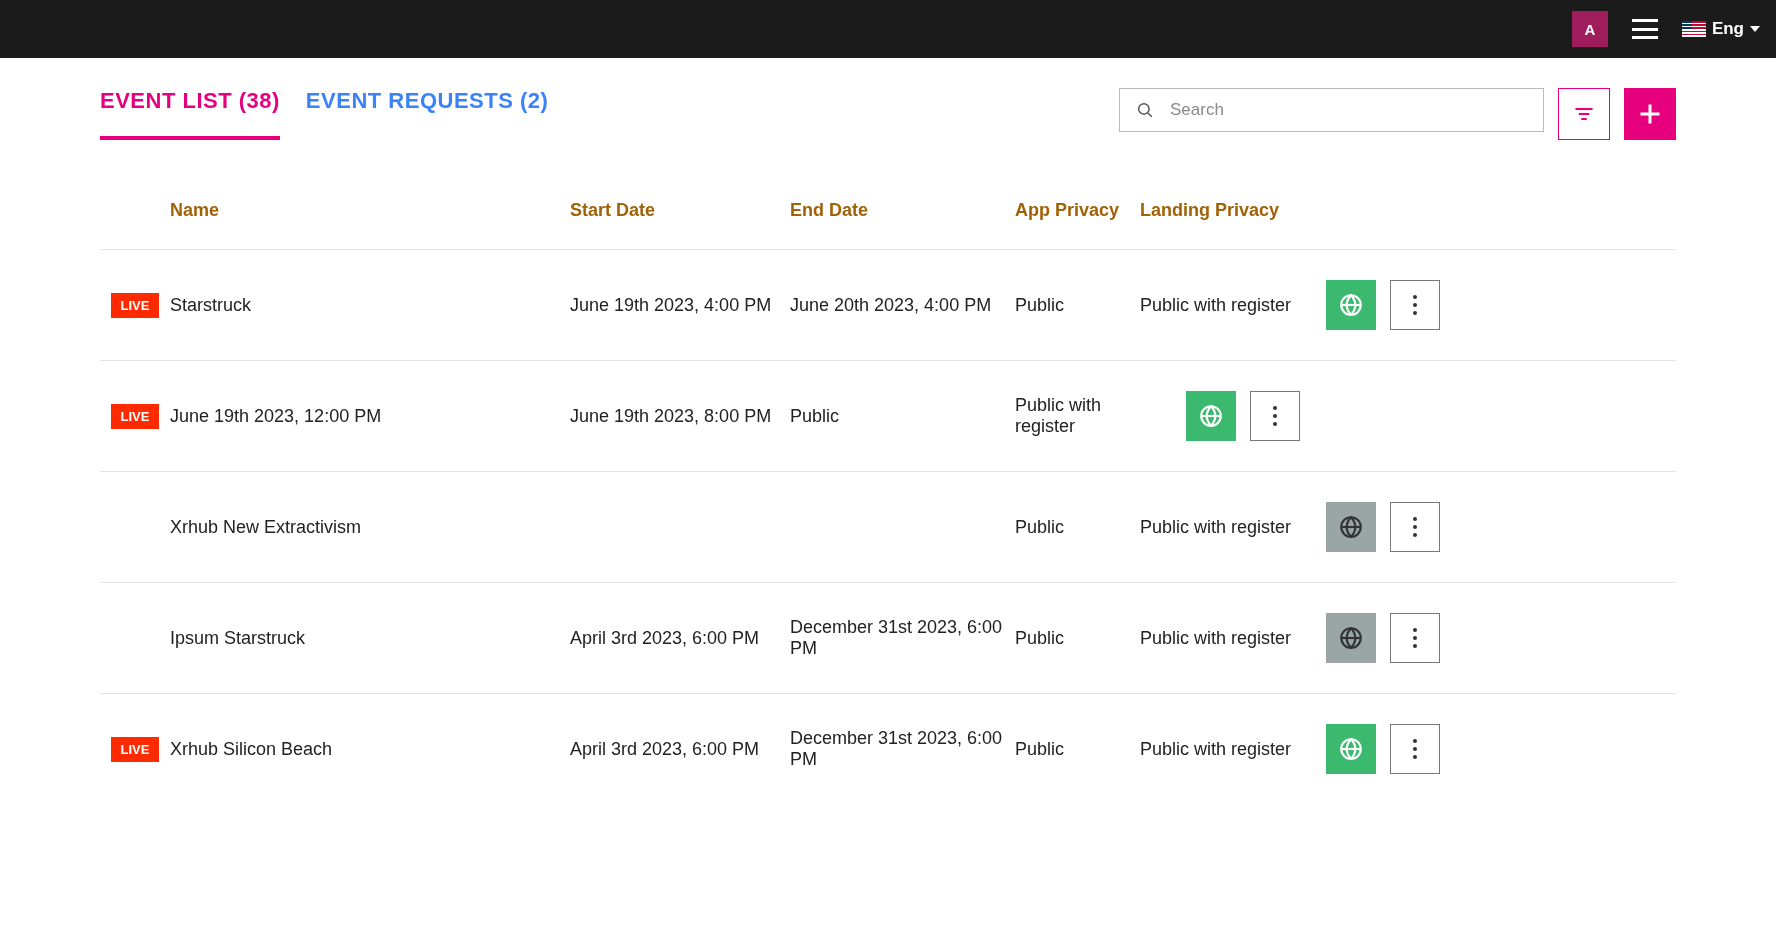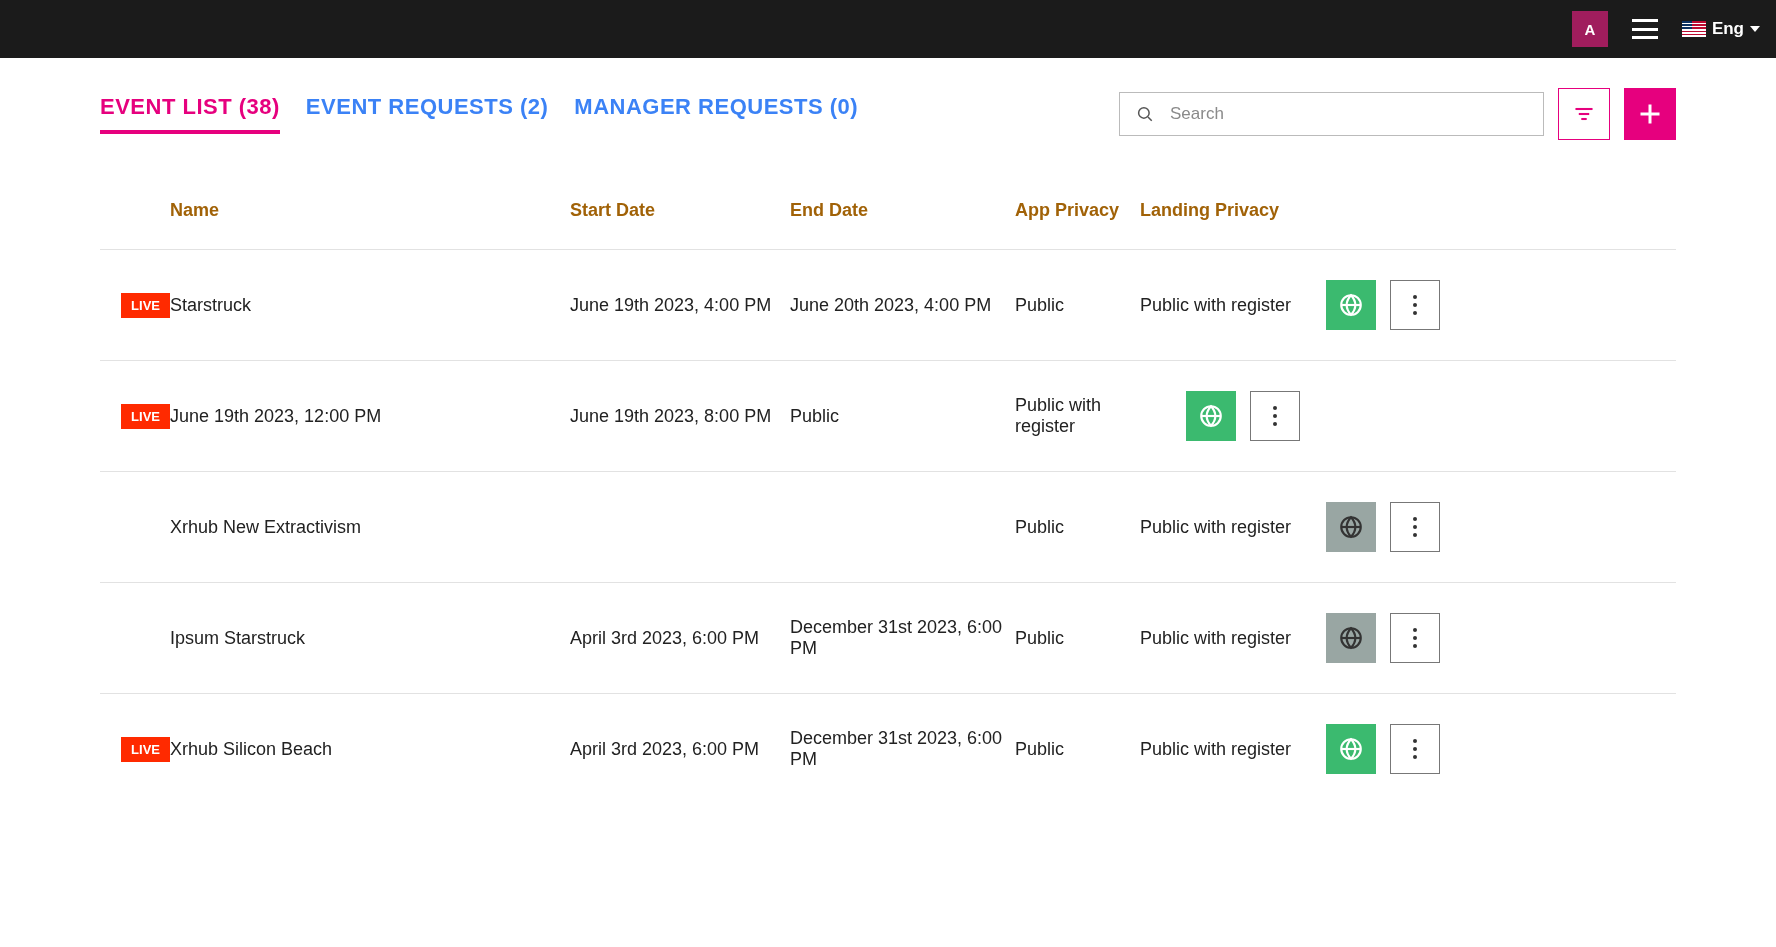--- a/index.html
+++ b/index.html
@@ -53,21 +53,21 @@
   border-left: 5px solid transparent;
   border-right: 5px solid transparent;
   border-top: 6px solid #fff;
 }
 
 .container {
   padding: 30px 100px 0 100px;
 }
 
 .controls-row {
-  display: flex; align-items: center;
+  display: flex; 
 }
 .tabs {
   display: flex; gap: 26px; flex: 1;
 }
 .tab {
   font-size: 22px;
   font-weight: 600;
   color: #3b82f6;
   letter-spacing: 0.5px;
   padding-bottom: 10px;
@@ -112,21 +112,21 @@
 .thead {
   font-size: 18px; font-weight: 700; color: #a16207;
   padding: 10px 0 28px 0;
 }
 .thead > div { padding-right: 12px; }
 .trow {
   border-top: 1px solid #e2e2e2;
   padding: 30px 0;
   font-size: 18px; color: #222;
 }
-.badge-cell { display: flex; justify-content: flex-end; }
+.badge-cell { display: flex; justify-content: center; }
 .live-badge {
   background: #ff2a00; color: #fff;
   font-size: 13px; font-weight: 600;
   padding: 5px 10px;
   text-transform: uppercase;
 }
 .actions-cell {
   display: flex; gap: 14px; justify-content: flex-end;
 }
 .globe-btn {
@@ -165,21 +165,20 @@
     <span>Eng</span>
     <span class="chev-down"></span>
   </div>
 </div>
 
 <div class="container">
   <div class="controls-row">
     <div class="tabs">
       <div class="tab active">EVENT LIST (38)</div>
       <div class="tab">EVENT REQUESTS (2)</div>
-      <div class="tab">MANAGER REQUESTS (0)</div>
     </div>
     <div class="search-wrap">
       <svg width="18" height="18" viewBox="0 0 24 24" fill="none" stroke="#555" stroke-width="2">
         <circle cx="10.5" cy="10.5" r="7"></circle>
           <line x1="21" y1="21" x2="16" y2="16"></line>
       </svg>
       <input type="text" placeholder="Search" style="">
     </div>
     <div class="sq-btn pink-outline">
       <svg width="20" height="20" viewBox="0 0 24 24" fill="none" stroke="#e6007e" stroke-width="2.5" stroke-linecap="square">

